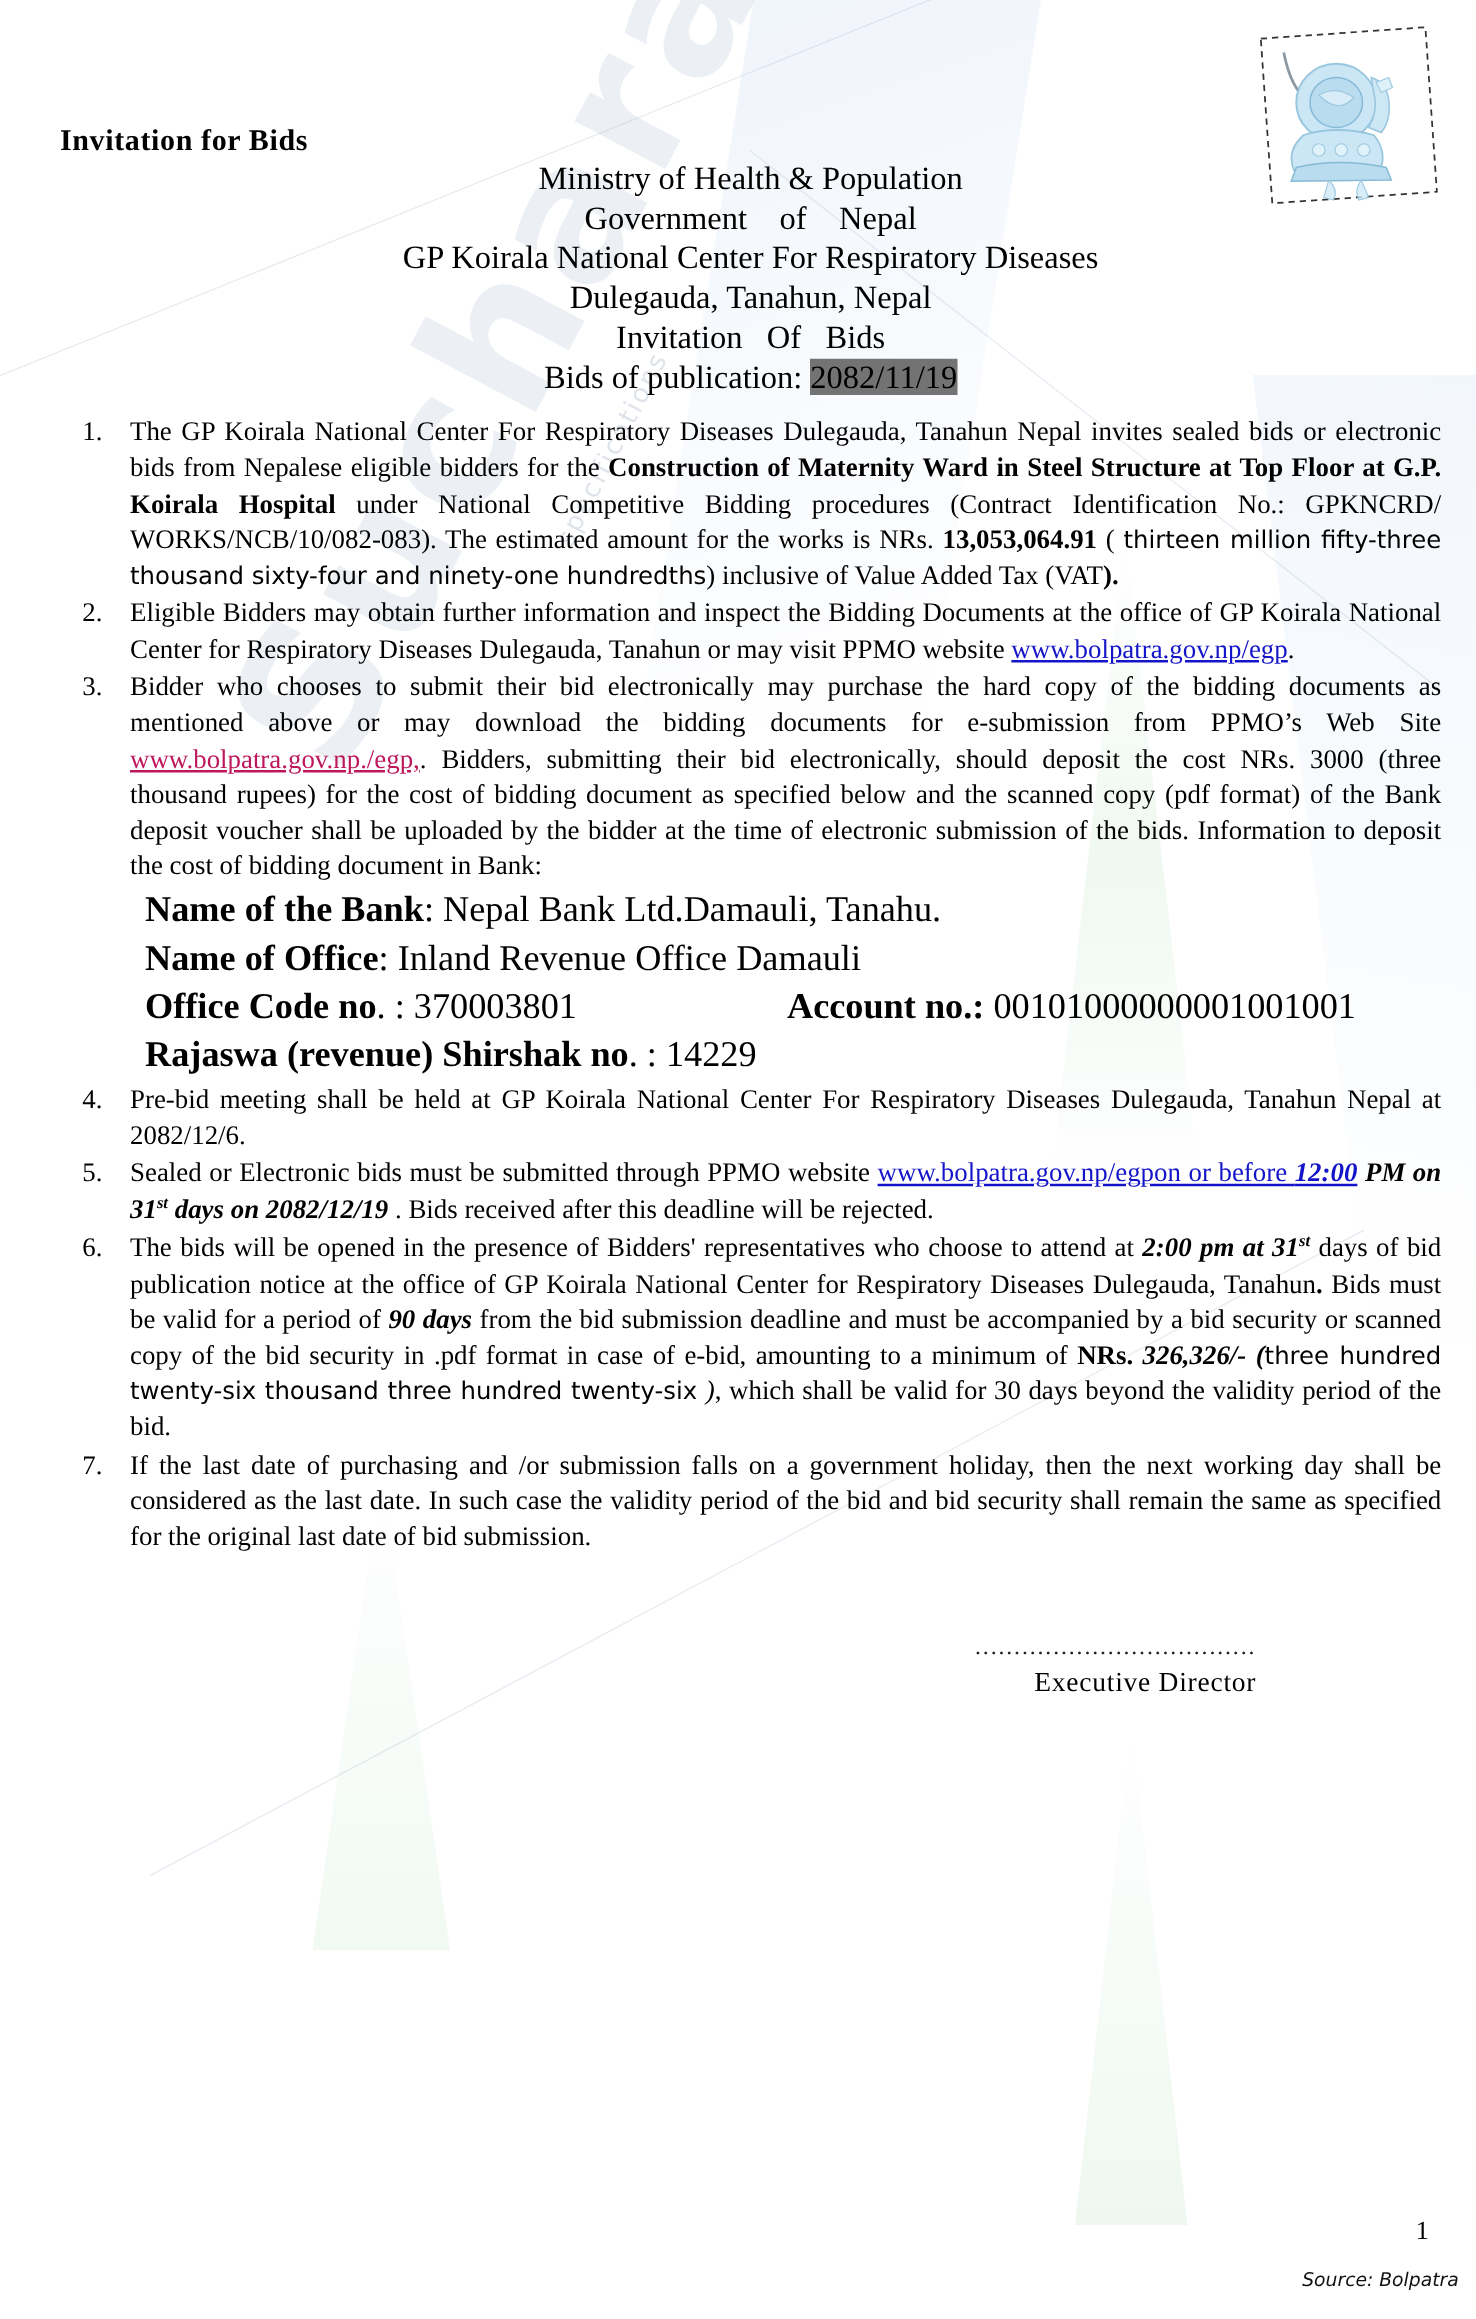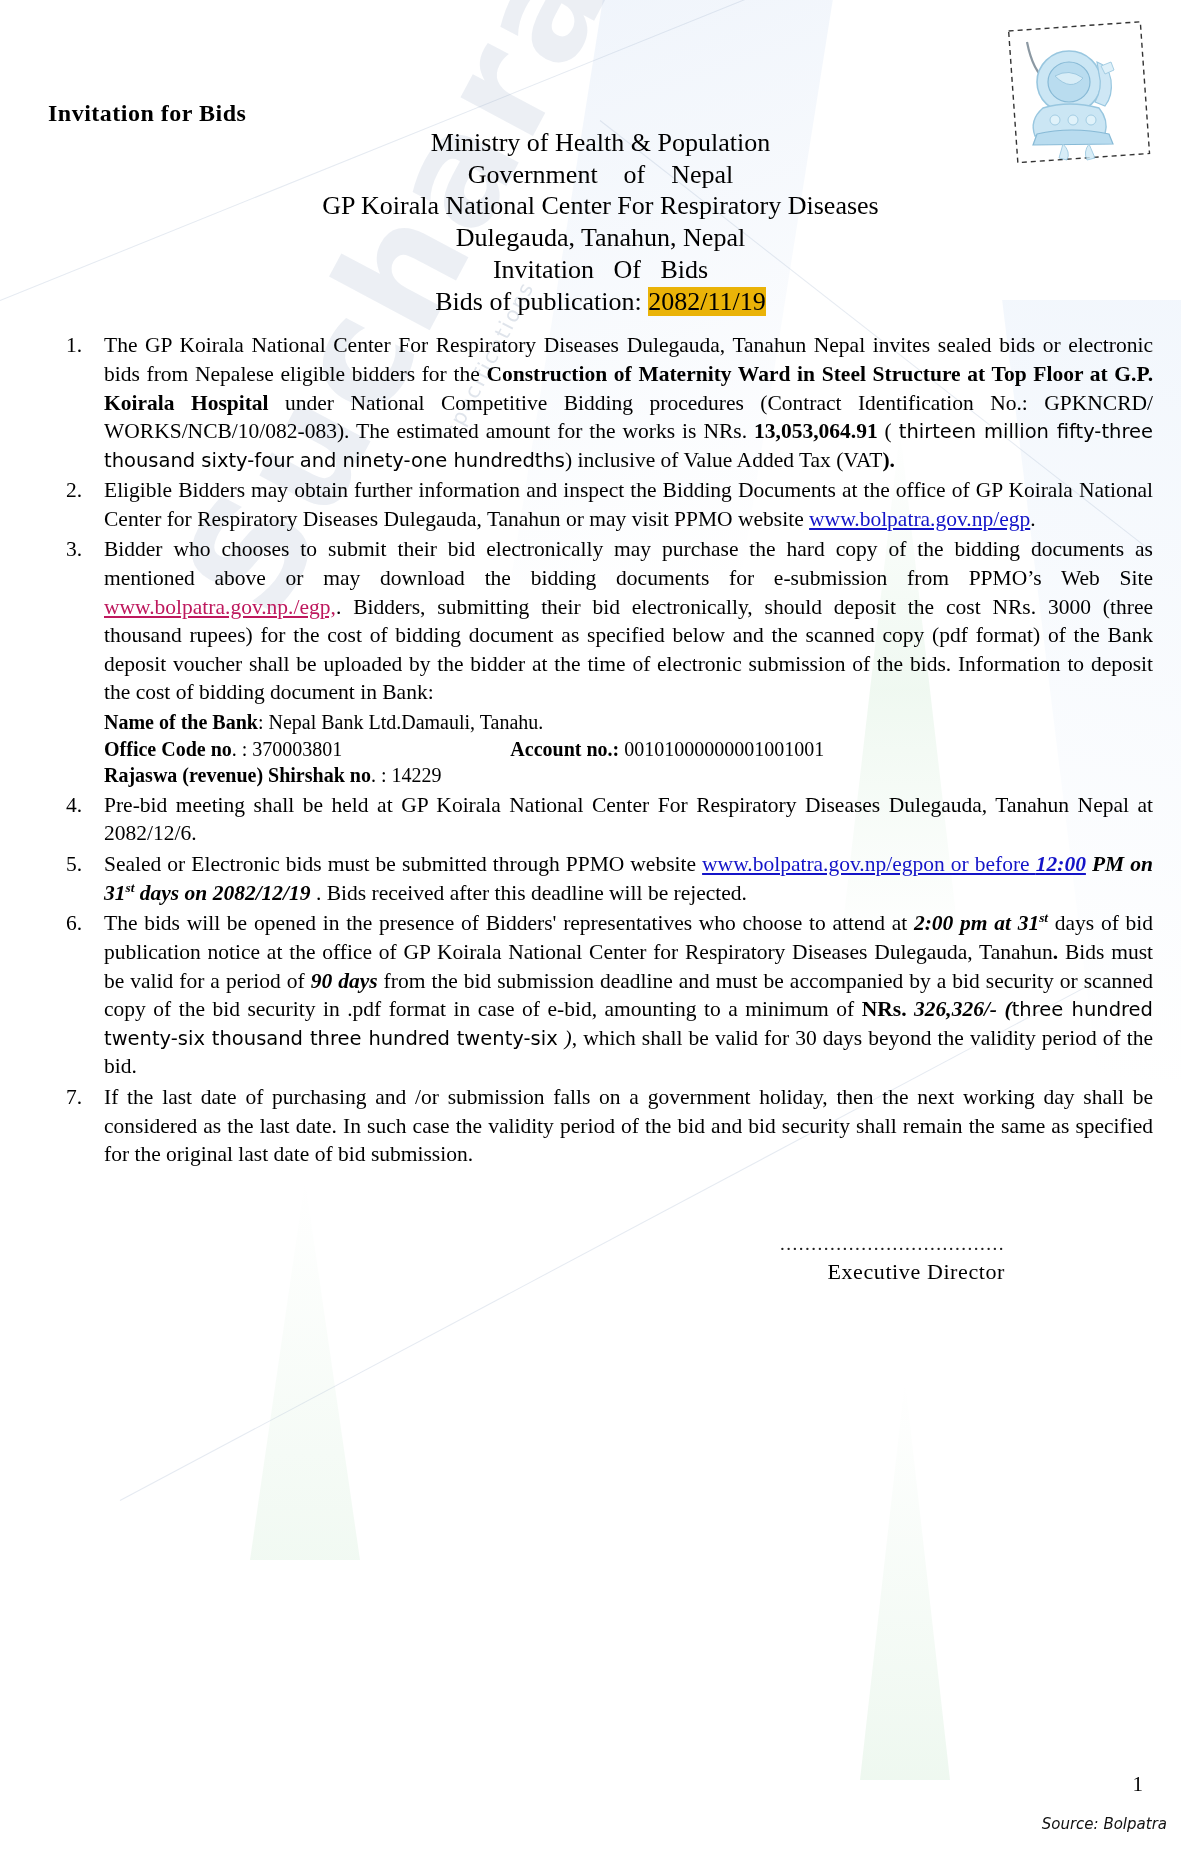--- a/index.html
+++ b/index.html
@@ -124,21 +124,21 @@
     padding-left: 20px;
   }
   .hdr-line {
     text-align: center;
     font-size: 26px;
     line-height: 1.22;
     padding-left: 20px;
     white-space: pre;
   }
   .hl {
-    background: #eab308;
+    background: #737373;
   }
 
   ol.clauses {
     list-style: none;
     counter-reset: clause;
     margin: 14px 0 0 0;
     padding: 0;
   }
   ol.clauses > li {
     counter-increment: clause;
@@ -173,22 +173,23 @@
     text-decoration: underline;
   }
   .link-black {
     color: #be185d;
     text-decoration: underline;
   }
   .bank-lines {
     margin-top: 2px;
   }
   .bank-row {
-    font-size: 20px;
+    font-size: 29px;
     line-height: 1.33;
+    margin-left: 12px;
   }
   .bank-row .col2 {
     display: inline-block;
     margin-left: 168px;
   }
   sup { font-size: 0.62em; vertical-align: super; }
 
   .sig-block {
     margin-top: 64px;
     text-align: right;
@@ -276,20 +277,21 @@
 
     <ol class="clauses">
 
       <li><span>The GP Koirala National Center For Respiratory Diseases Dulegauda, Tanahun Nepal invites sealed bids or electronic bids from Nepalese eligible bidders for the </span><b>Construction of Maternity Ward in Steel Structure at Top Floor at G.P. Koirala Hospital</b><span> under National Competitive Bidding procedures (Contract Identification No.:  GPKNCRD/ WORKS/NCB/10/082-083). The estimated amount for the works is NRs. </span><b>13,053,064.91</b><span> ( </span><span class="sans">thirteen million fifty-three thousand sixty-four and ninety-one hundredths</span><span>) inclusive of Value Added Tax (VAT</span><b>).</b></li>
 
       <li><span>Eligible Bidders may obtain further information and inspect the Bidding Documents at the office of GP Koirala National Center for Respiratory Diseases Dulegauda,  Tanahun or may visit PPMO website </span><a class="link-blue" href="#">www.bolpatra.gov.np/egp</a><span>.</span></li>
 
       <li><span>Bidder who chooses to submit their bid electronically may purchase the hard copy of the bidding documents as mentioned above or may download the bidding documents for e-submission from PPMO’s Web Site </span><a class="link-black" href="#">www.bolpatra.gov.np./egp,</a><span>. Bidders, submitting their bid electronically, should deposit the cost NRs. 3000 (three thousand rupees) for the cost of bidding document as specified below and the scanned copy (pdf format) of the Bank deposit voucher shall be uploaded by the bidder at the time of electronic submission of the bids. Information to deposit the cost of bidding document in Bank:</span>
         <div class="bank-lines">
           <div class="bank-row"><b>Name of the Bank</b><span>: Nepal Bank Ltd.Damauli, Tanahu.</span></div>
+          <div class="bank-row"><b>Name of Office</b><span>: Inland Revenue Office Damauli</span></div>
           <div class="bank-row"><b>Office Code no</b><span>. : 370003801</span><span class="col2"><b>Account no.:</b><span> 00101000000001001001</span></span></div>
           <div class="bank-row"><b>Rajaswa (revenue) Shirshak no</b><span>. : 14229</span></div>
         </div>
       </li>
 
       <li><span>Pre-bid meeting shall be held at GP Koirala National Center For Respiratory Diseases Dulegauda, Tanahun Nepal  at  2082/12/6.</span></li>
 
       <li><span>Sealed  or  Electronic  bids  must  be  submitted  through  PPMO  website </span><a class="link-blue" href="#"><span>www.bolpatra.gov.np/egpon  or   before </span><b class="bi">12:00</b></a><span class="bi"> PM on 31</span><sup class="bi">st</sup><span class="bi"> days on 2082/12/19 </span><span>. Bids received after this deadline will be rejected.</span></li>
 
       <li><span>The bids will be opened in the presence of Bidders' representatives who choose to attend at </span><span class="bi">2:00 pm at 31</span><sup class="bi">st</sup><span> days of bid publication notice  at the office of GP Koirala National Center for Respiratory Diseases Dulegauda, Tanahun</span><b>.</b><span> Bids must be valid for a period of </span><span class="bi">90 days</span><span> from the bid submission deadline and must be accompanied by a bid security or scanned copy of the bid security in .pdf format in case of e-bid, amounting to a minimum of </span><b>NRs. </b><span class="bi">326,326/- (</span><span class="sans">three hundred twenty-six thousand three hundred twenty-six </span><span class="i">)</span><span>, which shall be valid for 30 days beyond the validity period of the bid.</span></li>

